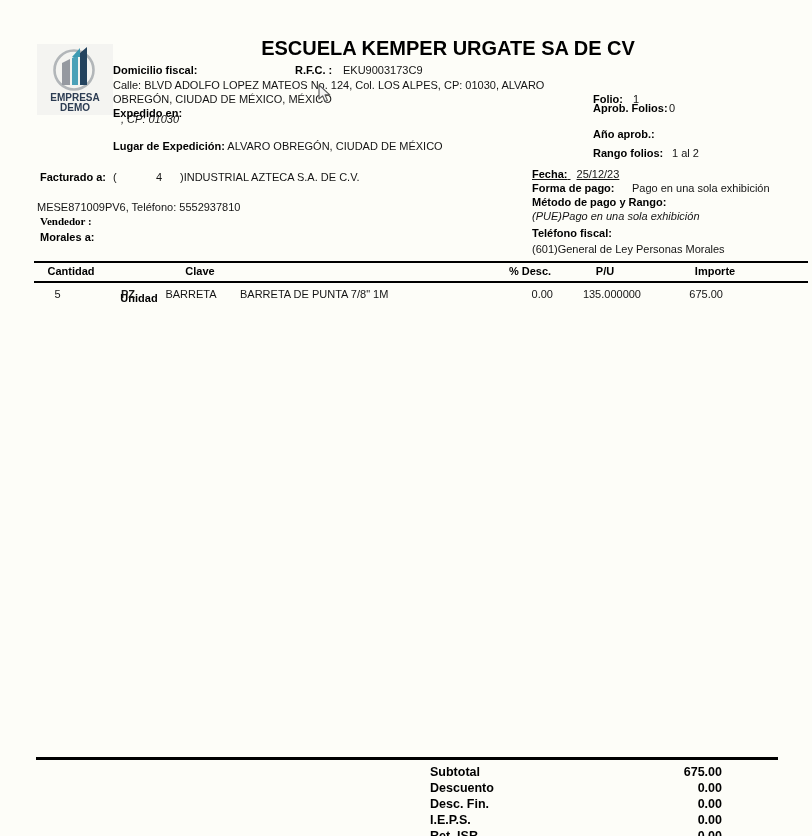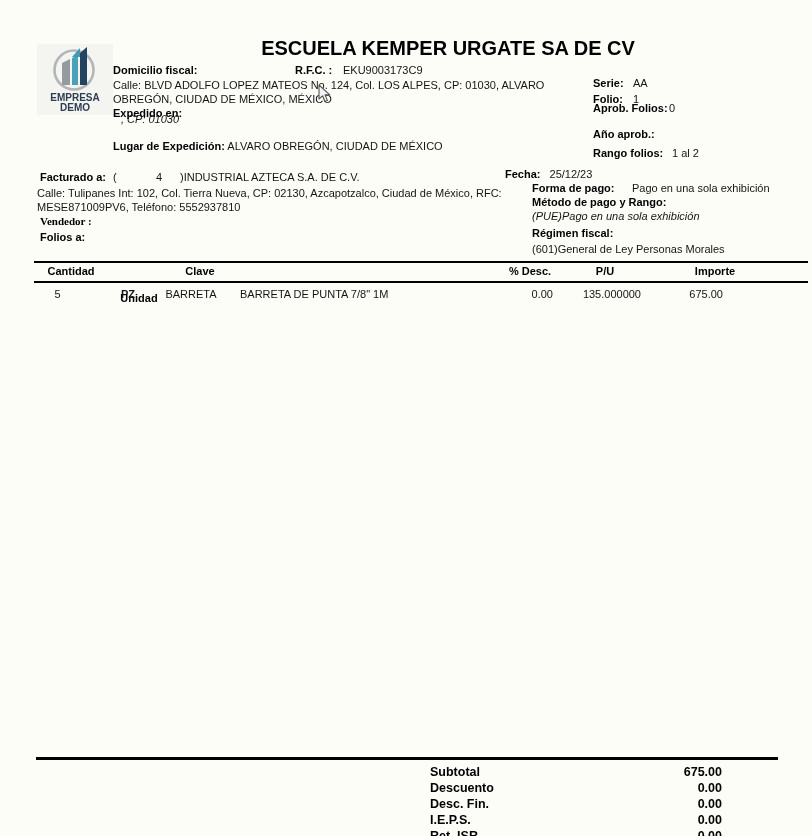--- a/index.html
+++ b/index.html
@@ -48,24 +48,20 @@
   <div class="abs t11" style="left:343px;top:64px;">EKU9003173C9</div>
   <div class="abs t11" style="left:113px;top:79px;">Calle: BLVD ADOLFO LOPEZ MATEOS No. 124, Col. LOS ALPES, CP: 01030, ALVARO</div>
   <div class="abs t11" style="left:113px;top:93px;">OBREGÓN, CIUDAD DE MÉXICO, MÉXICO</div>
   <div class="abs t11 b" style="left:113px;top:107px;">Expedido en:</div>
   <div class="abs t11" style="left:121px;top:113px;font-style:italic;">, CP: 01030</div>
   <div class="abs t11" style="left:113px;top:140px;">
     <span class="b">Lugar de Expedición:</span>
     <span>ALVARO OBREGÓN, CIUDAD DE MÉXICO</span>
   </div>
 
-  <div class="vrow t11" style="left:593px;top:77px;width:219px;">
-    <span class="b">Serie:</span>
-    <span class="vval" style="left:40px;">AA</span>
-  </div>
   <div class="vrow t11" style="left:593px;top:93px;width:219px;">
     <span class="b">Folio:</span>
     <span class="vval" style="left:40px;">1</span>
   </div>
   <div class="vrow t11" style="left:593px;top:102px;width:219px;">
     <span class="b">Aprob. Folios:</span>
     <span class="vval" style="left:76px;">0</span>
   </div>
   <div class="vrow t11" style="left:593px;top:128px;width:219px;">
     <span class="b">Año aprob.:</span>
@@ -74,36 +70,35 @@
     <span class="b">Rango folios:</span>
     <span class="vval" style="left:79px;">1 al 2</span>
   </div>
 
   <div class="abs t11 b" style="left:40px;top:171px;">Facturado a:</div>
   <div class="abs t11" style="left:113px;top:171px;">(</div>
   <div class="abs t11" style="left:156px;top:171px;">4</div>
   <div class="abs t11" style="left:180px;top:171px;">
     <span>)</span><span>INDUSTRIAL AZTECA S.A. DE C.V.</span>
   </div>
-  <div class="abs t11" style="left:37px;top:187px;">Calle: Tulipanes Int: 102, Col. Tierra Nueva, CP: 02130, Azcapotzalco, Ciudad de México, RFC:</div>
   <div class="abs t11" style="left:37px;top:201px;">MESE871009PV6, Teléfono: 5552937810</div>
   <div class="abs t11 b" style="left:40px;top:215px;font-family:Liberation Serif, serif;">Vendedor :</div>
-  <div class="abs t11 b" style="left:40px;top:231px;">Folios a:</div>
+  <div class="abs t11 b" style="left:40px;top:231px;">Morales a:</div>
 
-  <div class="abs t11" style="left:505px;top:168px;">
+  <div class="abs t11" style="left:532px;top:168px;text-decoration:underline;">
     <span class="b">Fecha:</span>
     <span style="margin-left:6px;">25/12/23</span>
   </div>
   <div class="vrow t11" style="left:532px;top:182px;width:280px;">
     <span class="b">Forma de pago:</span>
     <span class="vval" style="left:100px;">Pago en una sola exhibición</span>
   </div>
   <div class="abs t11 b" style="left:532px;top:196px;">Método de pago y Rango:</div>
   <div class="abs t11" style="left:532px;top:210px;font-style:italic;">(PUE)Pago en una sola exhibición</div>
-  <div class="abs t11 b" style="left:532px;top:227px;">Régimen fiscal:</div>
+  <div class="abs t11 b" style="left:532px;top:227px;">Teléfono fiscal:</div>
   <div class="abs t11" style="left:532px;top:243px;">(601)General de Ley Personas Morales</div>
 
   <div class="rule" style="left:34px;top:261px;width:774px;height:2px;"></div>
 
   <div class="hcell" style="left:30px;top:265px;width:82px;">Cantidad</div>
   <div class="hcell" style="left:111px;top:265px;width:56px;margin-top:27px;">Unidad</div>
   <div class="hcell" style="left:160px;top:265px;width:80px;">Clave</div>
   <div class="hcell" style="left:490px;top:265px;width:80px;">% Desc.</div>
   <div class="hcell" style="left:565px;top:265px;width:80px;">P/U</div>
   <div class="hcell" style="left:660px;top:265px;width:110px;">Importe</div>

